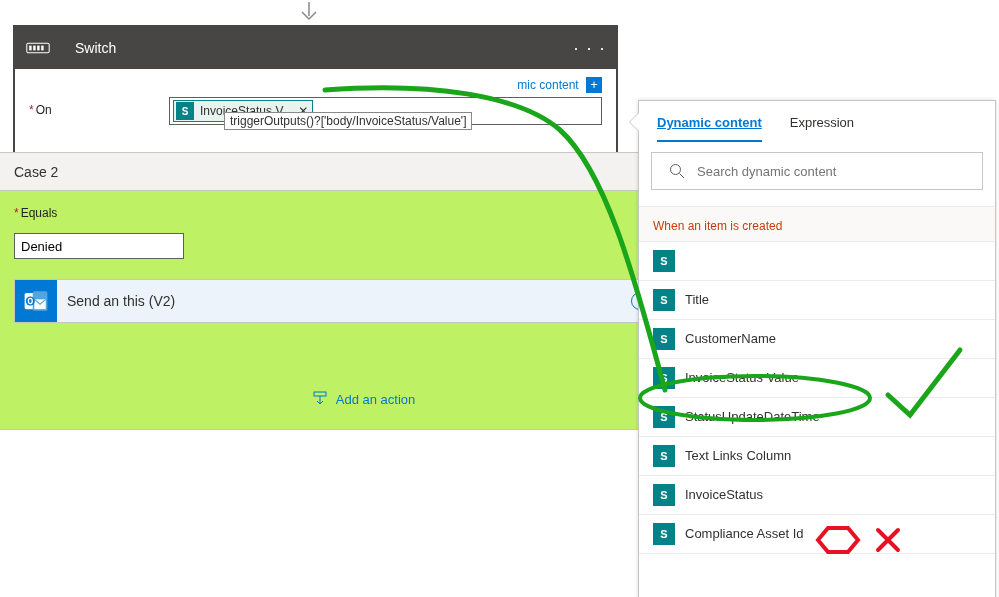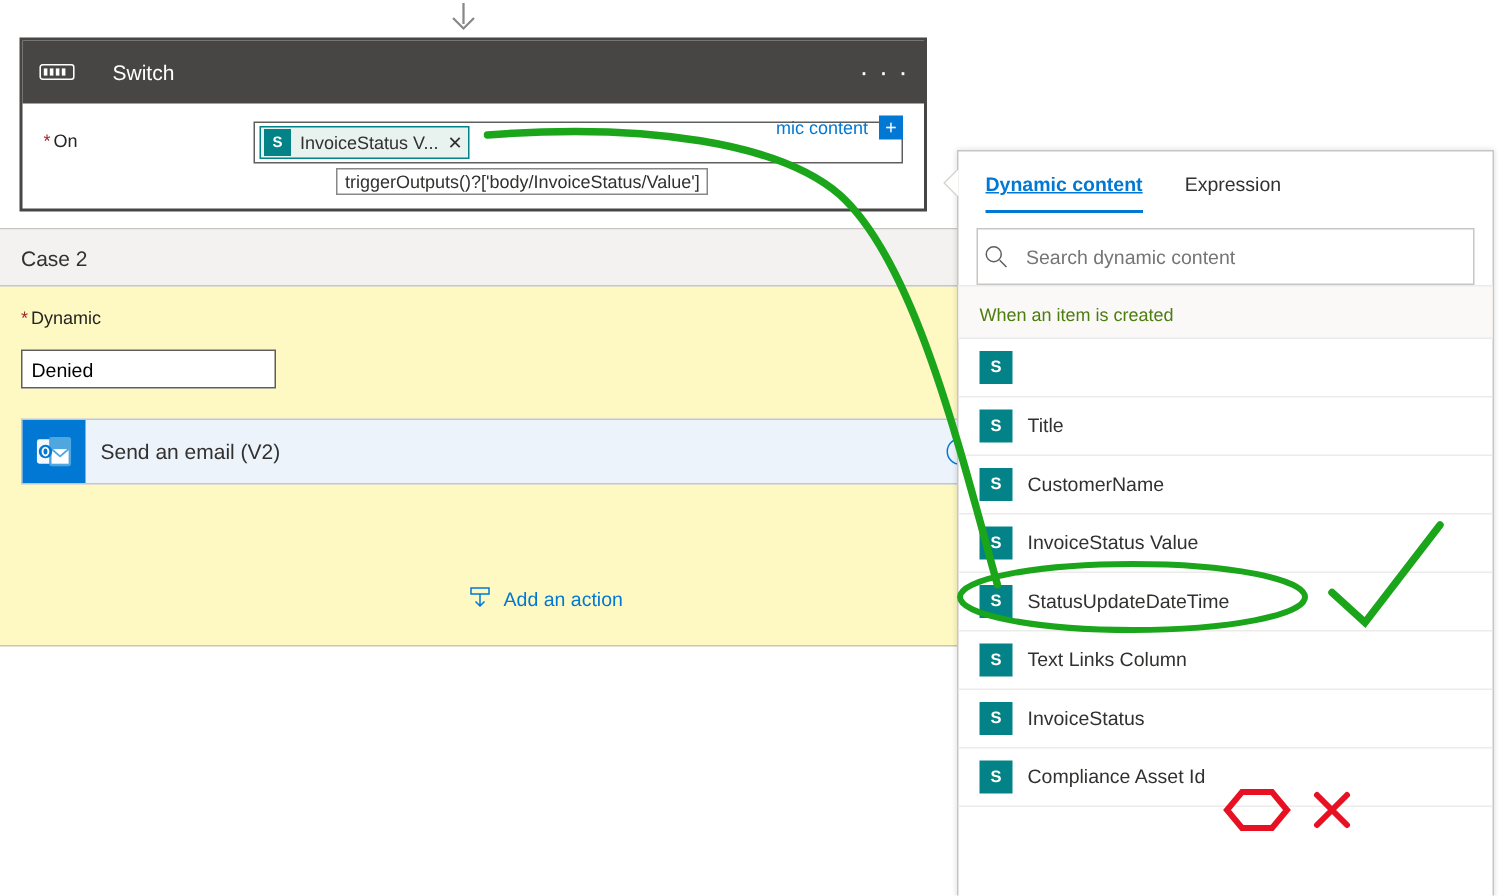--- a/index.html
+++ b/index.html
@@ -13,41 +13,41 @@
   }
   .switch-head {
     height: 42px; background: #484644; color: #fff; display: flex; align-items: center;
     padding: 0 10px; gap: 24px;
   }
   .switch-icon { width: 26px; height: 20px; display:flex; align-items:center; justify-content:center; }
   .switch-icon svg { width: 24px; height: 14px; }
   .switch-title { font-size: 14px; flex: 1; }
   .ellipsis { font-size: 18px; letter-spacing: 1px; cursor: pointer; }
 
-  .switch-body { padding: 12px 14px 30px 14px; display:flex; align-items:flex-start; }
+  .switch-body { padding: 28px 14px 30px 14px; display:flex; align-items:flex-start; }
   .on-label { font-size: 12px; color: #252423; margin-top:6px; width:140px; }
   .on-label::before { content: "*"; color: #a4262c; margin-right: 2px; }
   .on-field { flex:1; border: 1px solid #605e5c; height: 28px; display:flex; align-items:center; padding: 0 3px; gap:2px; }
   .token {
     background: #e8f2ef; border: 1px solid #038387; height: 22px;
     display:flex; align-items:center; gap:6px; padding: 0 4px 0 2px; font-size: 12px; color: #323130;
   }
   .sp-chip { width:18px; height:18px; background:#038387; color:#fff; display:flex; align-items:center; justify-content:center; font-size:10px; font-weight:bold; }
   .token .x { cursor:pointer; font-size:12px; color:#323130; }
   .dyn-link-row { position:absolute; right:14px; top:50px; font-size:12px; color:#0078d4; }
   .dyn-add { display:inline-block; width:16px; height:16px; background:#0078d4; color:#fff; text-align:center; line-height:16px; font-size:13px; margin-left:4px; cursor:pointer; }
 
   .tooltip {
     position: absolute; left: 224px; top: 112px; background: #fff; border: 1px solid #8a8886;
     padding: 1px 5px; font-size: 12px; color: #323130; z-index: 5;
   }
 
   .case-card {
     position: absolute; left: 0px; top: 152px; width: 728px;
-    border: 1px solid #c8c6c4; border-left: none; background: #fef9c3;
+    border: 1px solid #c8c6c4; border-left: none; background: #bef264;
   }
   .case-head { height: 38px; background:#f3f2f1; border-bottom:1px solid #c8c6c4; display:flex; align-items:center; padding:0 14px; font-size:14px; color:#323130; }
   .case-head .ellipsis { color:#323130; margin-left:auto; }
   .case-body { padding: 12px 14px 18px 14px; }
   .eq-label { font-size: 12px; color:#252423; }
   .eq-label::before { content:"*"; color:#a4262c; margin-right:2px; }
   .eq-input { display:block; width:170px; height:26px; border:1px solid #605e5c; padding:2px 6px; font-size:13px; margin-top:12px; }
 
   .action-card { margin-top:20px; border:1px solid #c8c6c4; height:44px; background:#ecf3fb; display:flex; align-items:center; padding:0 10px 0 0; gap:10px; }
   .outlook-icon { width:42px; height:42px; background:#0078d4; display:flex; align-items:center; justify-content:center; }
@@ -63,23 +63,23 @@
     box-shadow: 0 0 4px rgba(0,0,0,.15);
   }
   .dc-caret {
     position:absolute; left:-9px; top:12px; width:0; height:0;
     border-top:9px solid transparent; border-bottom:9px solid transparent; border-right:9px solid #fff;
     filter: drop-shadow(-1px 0 0 #c8c6c4);
   }
   .dc-tabs { display:flex; gap:28px; padding: 14px 18px 0 18px; font-size:13px; }
   .dc-tab { padding-bottom:10px; color:#323130; cursor:pointer; }
   .dc-tab.active { color:#0078d4; border-bottom:2px solid #0078d4; font-weight:600;text-decoration:underline; }
-  .dc-search { margin:10px 12px 0 12px; height:38px; border:1px solid #c8c6c4; display:flex; align-items:center; gap:10px; padding:0 4px; }
+  .dc-search { margin:10px 12px 0 12px; height:38px; border:1px solid #c8c6c4; display:flex; align-items:center; gap:10px; padding:0 17px; }
   .dc-search input { border:none; outline:none; font-size:13px; flex:1; }
-  .dc-section { padding:12px 14px 8px 14px; font-size:12px; color:#4d7c0f; background:#faf9f8; border-top:1px solid #edebe9; border-bottom:1px solid #edebe9; margin-top:0; }
+  .dc-section { padding:12px 14px 8px 14px; font-size:12px; color:#c2410c; background:#faf9f8; border-top:1px solid #edebe9; border-bottom:1px solid #edebe9; margin-top:16px; }
   .dc-item { display:flex; align-items:center; gap:10px; padding:8px 14px; border-bottom:1px solid #edebe9; cursor:pointer; }
   .dc-item .sp-chip { width:22px; height:22px; font-size:11px; flex-shrink:0; }
   .dc-item-main { font-size:13px; color:#323130; line-height:1.3; }
   .dc-item-desc { font-size:11px; color:#605e5c; white-space:nowrap; overflow:hidden; text-overflow:ellipsis; max-width:300px; display:block; }
 
   .annot { position:absolute; pointer-events:none; }
 </style>
 </head>
 <body>
 
@@ -120,34 +120,34 @@
 </div>
 
 <div class="tooltip">triggerOutputs()?['body/InvoiceStatus/Value']</div>
 
 <div class="case-card">
   <div class="case-head">
     <span>Case 2</span>
     <span class="ellipsis">· · ·</span>
   </div>
   <div class="case-body">
-    <span class="eq-label">Dynamic</span>
+    <span class="eq-label">Equals</span>
     <input class="eq-input" value="Denied" style="">
     <div class="action-card">
       <span class="outlook-icon">
         <svg width="26" height="26" viewBox="0 0 32 32">
             <rect x="2" y="6" width="18" height="20" rx="2" fill="#fff" opacity=".95"></rect>
             <rect x="12" y="4" width="18" height="24" rx="2" fill="#50a7e0"></rect>
             <rect x="14" y="14" width="14" height="12" fill="#fff"></rect>
             <path d="M14 14 L21 20 L28 14" stroke="#50a7e0" stroke-width="1.5" fill="none"></path>
             <circle cx="9" cy="16" r="5.5" fill="#0078d4"></circle>
             <ellipse cx="9" cy="16" rx="2.4" ry="3.2" fill="none" stroke="#fff" stroke-width="1.6"></ellipse>
           </svg>
       </span>
-      <span class="action-title">Send an email (V2)</span>
+      <span class="action-title">Send an this (V2)</span>
       <span class="qmark">?</span>
       <span class="ellipsis" style="color:#323130; margin-left:10px;">· · ·</span>
     </div>
     <div class="add-action">
       <a>
         <svg width="16" height="16" viewBox="0 0 16 16">
             <rect x="2" y="1" width="12" height="4" fill="none" stroke="#0078d4"></rect>
             <path d="M8 5 V13 M5 10 L8 13 L11 10" stroke="#0078d4" fill="none"></path>
           </svg>
         <span>Add an action</span>

